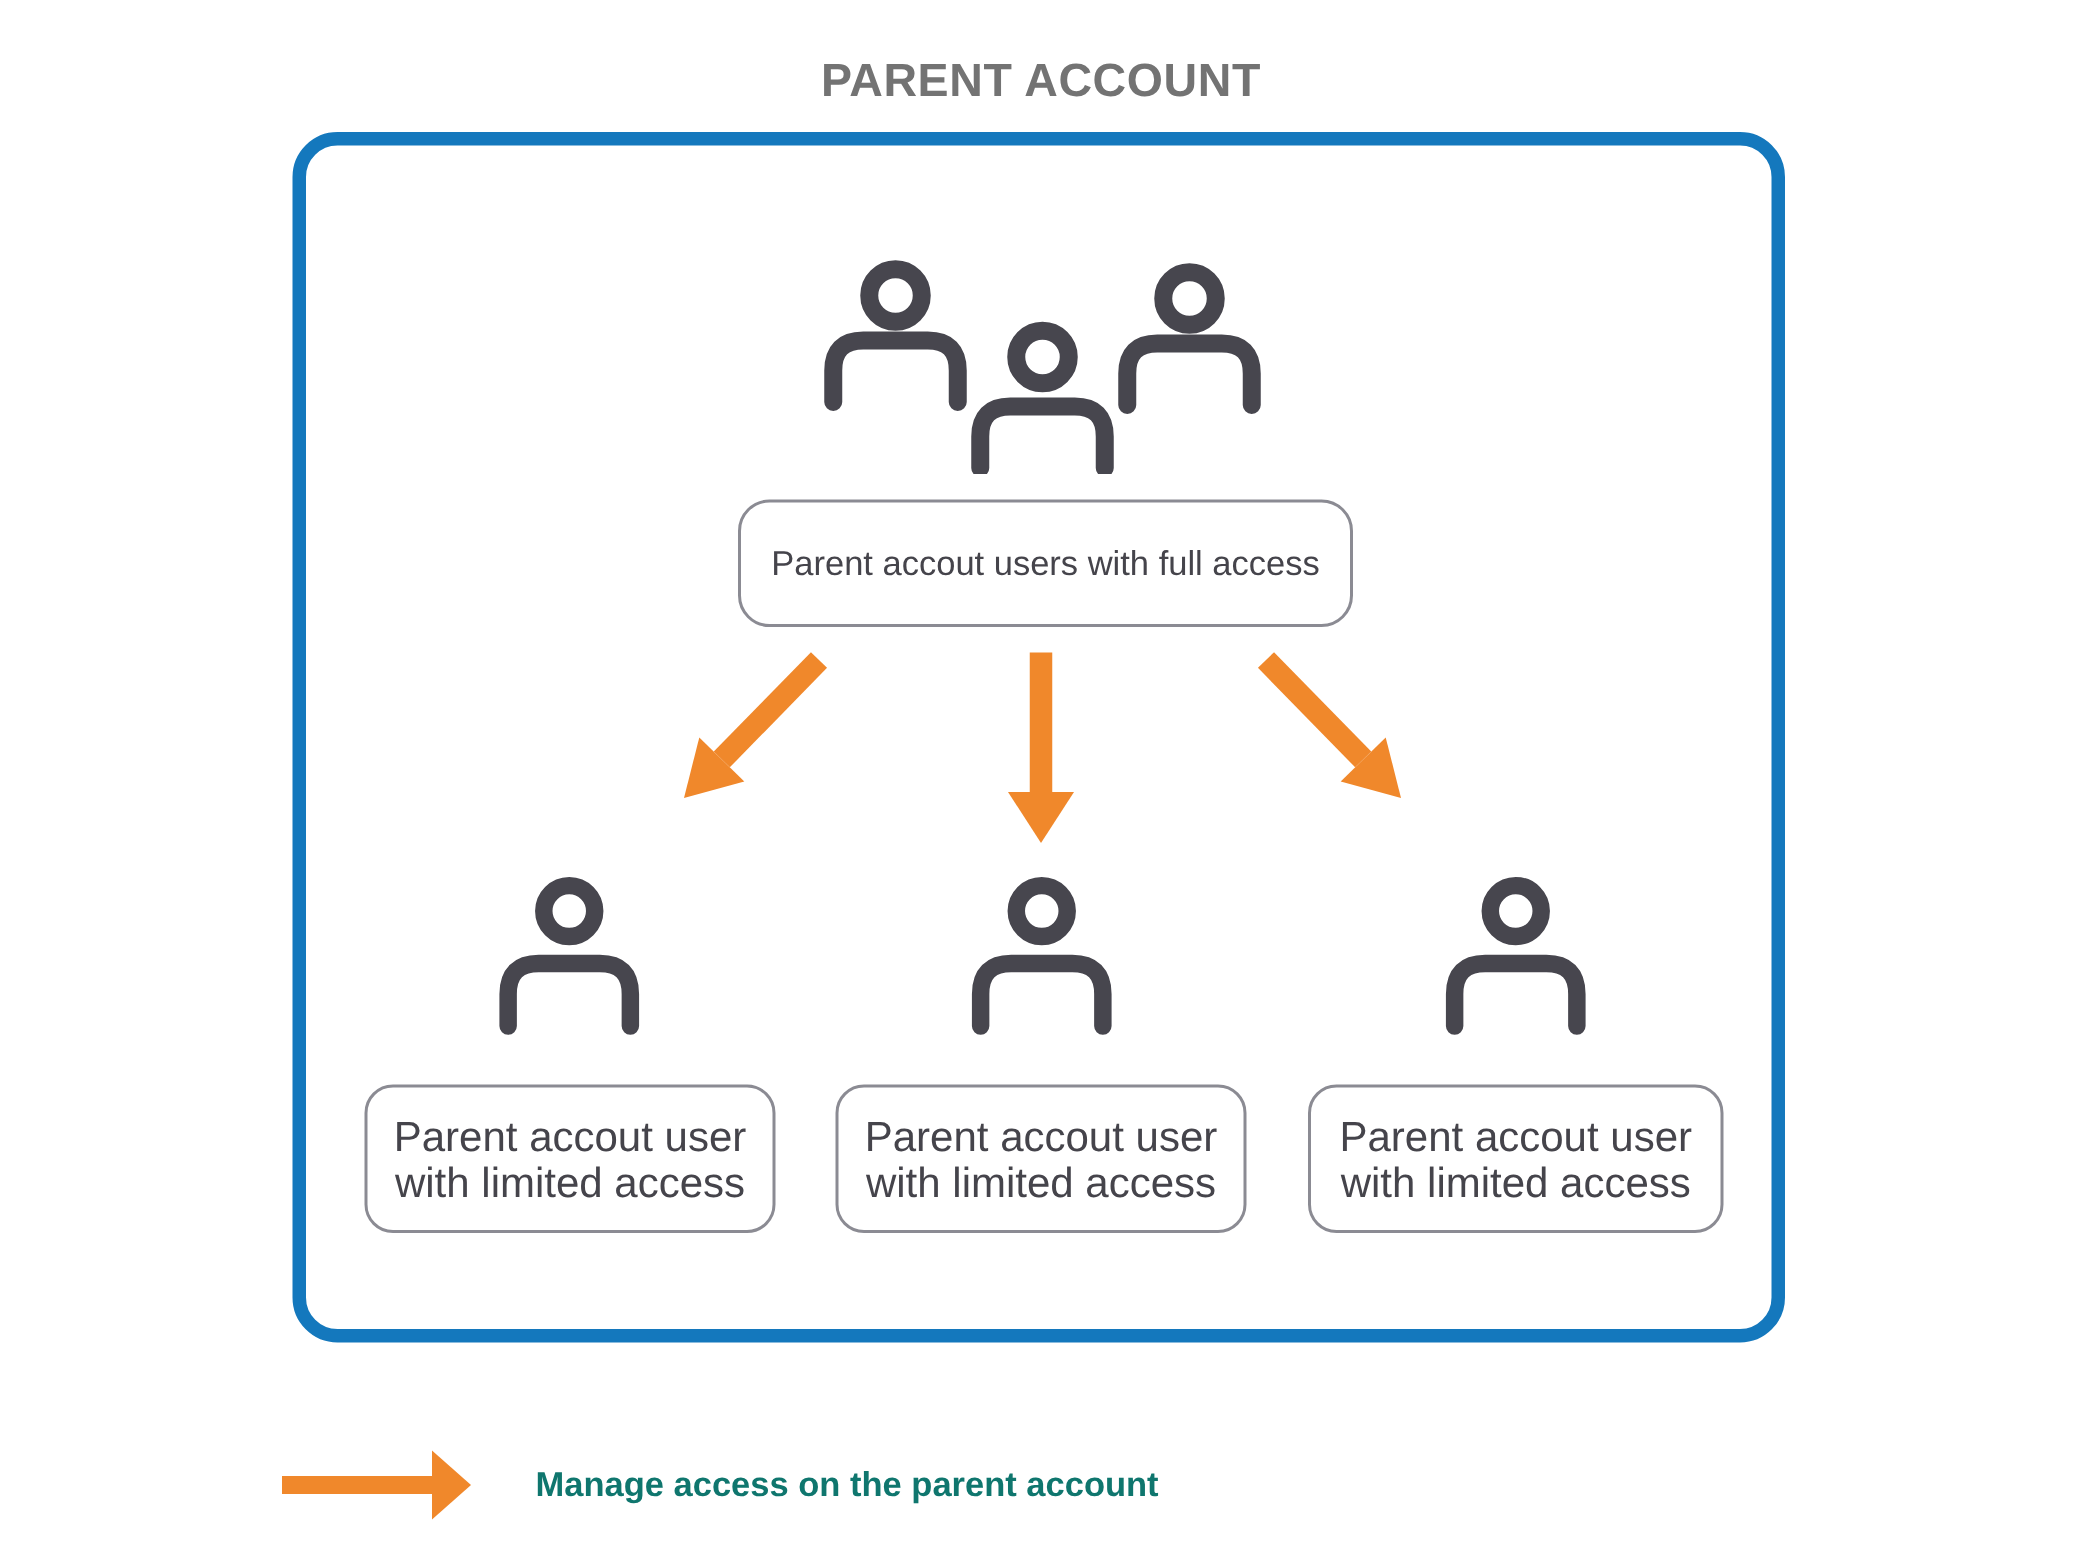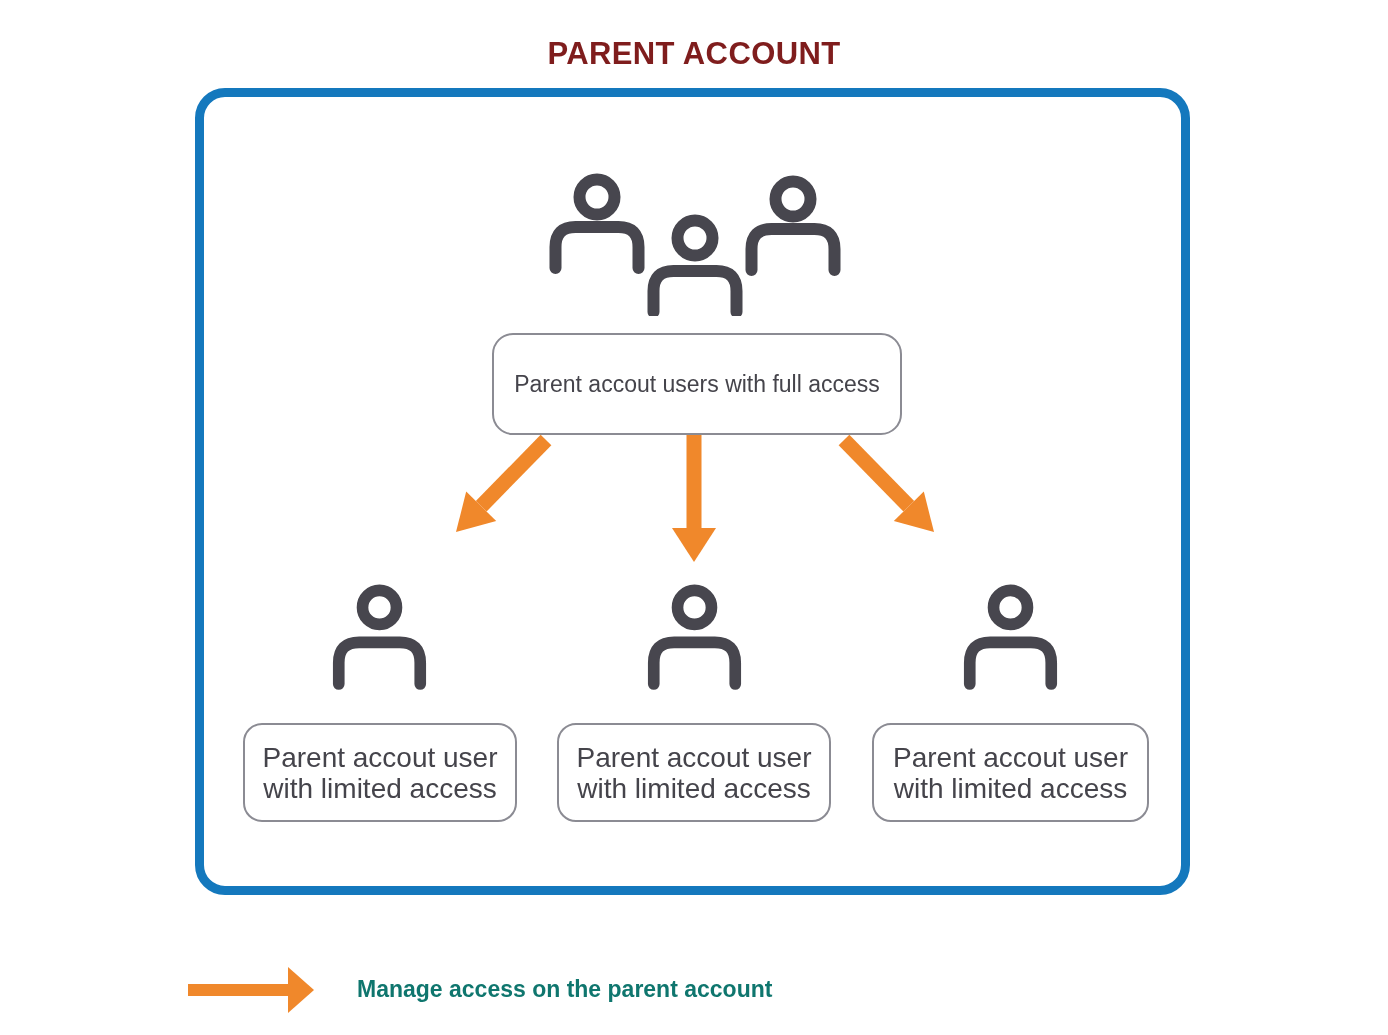--- a/index.html
+++ b/index.html
@@ -4,38 +4,38 @@
 <style>
   html,body { margin:0; padding:0; background:#ffffff; }
   body { font-family:"Liberation Sans", sans-serif; }
   .stage {
     position:relative; width:1388px; height:1035px;
     background:#ffffff; overflow:hidden;
   }
   .title {
     position:absolute; left:0; top:36px; width:100%;
     text-align:center; font-size:31px; font-weight:bold;
-    letter-spacing:0.4px; color:#7f1d1d; margin:0;
+    letter-spacing:0.4px; color:#737373; margin:0;
   }
   .parent-box {
     position:absolute; left:195px; top:88px;
     width:995px; height:807px; box-sizing:border-box;
     border:9px solid #1478BD; border-radius:30px;
     background:#ffffff;
   }
   .abs { position:absolute; }
   .group-icon { left:341px; top:69px; width:300px; height:150px; }
   .node {
     position:absolute; box-sizing:border-box;
     border:2px solid #8B8B93; border-radius:19px;
     background:#ffffff; color:#45444B;
     display:flex; flex-direction:column; align-items:center; justify-content:center;
     text-align:center;
   }
-  .node-full { left:288px; top:236px; width:410px; height:102px; font-size:23px; white-space:nowrap; border-radius:21px; }
+  .node-full { left:288px; top:236px; width:410px; height:85px; font-size:23px; white-space:nowrap; border-radius:21px; }
   .node-lim { font-size:28px; line-height:31px; }
   .node-lim-1 { left:39px;  top:626px; width:274px; height:99px; }
   .node-lim-2 { left:353px; top:626px; width:274px; height:99px; }
   .node-lim-3 { left:668px; top:626px; width:277px; height:99px; }
   .arrows-svg { left:236px; top:335px; width:510px; height:130px; }
   .person { width:97px; height:107px; }
   .person-1 { left:127px; top:486px; }
   .person-2 { left:442px; top:486px; }
   .person-3 { left:758px; top:486px; }
   .legend {

